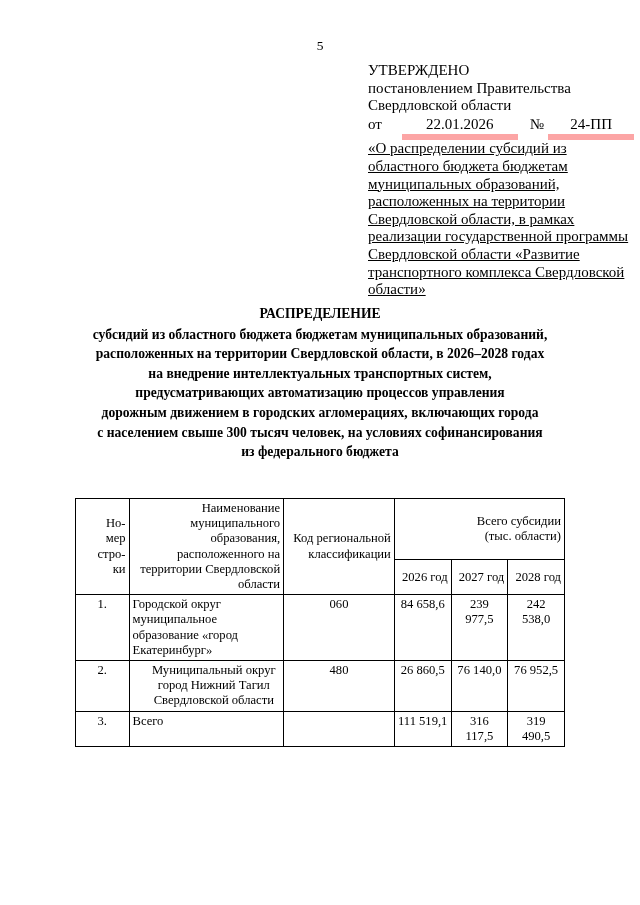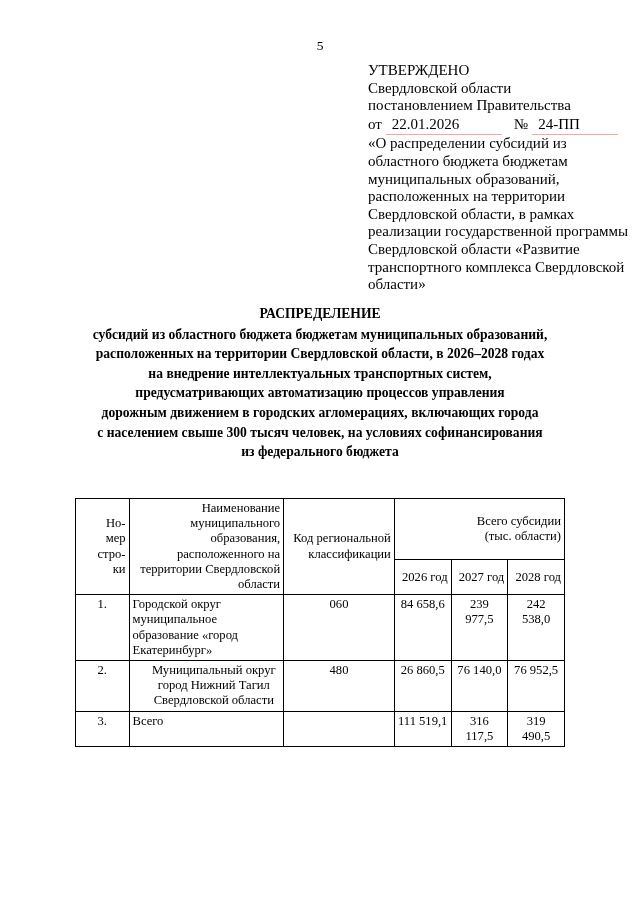--- a/index.html
+++ b/index.html
@@ -35,35 +35,37 @@
     left: 368px;
     width: 268px;
     font-size: 15px;
     line-height: 17.6px;
   }
   .approval-block .line {
     white-space: nowrap;
   }
   .approval-block .wrap {
     white-space: normal;
+    text-decoration: underline;
   }
   .decree-line {
     display: flex;
     align-items: baseline;
     white-space: nowrap;
     margin-top: 1px;
   }
   .decree-line .lbl {
-    margin-right: 4px;
+    margin-right: 20px;
     text-align: center;
   }
   .decree-line .val {
-    border-bottom: 1px solid #fca5a5;
+    border-bottom: 6px solid #fca5a5;
     padding: 0 6px 1px 6px;
     display: inline-block;
+    text-align: center;
   }
   .decree-line .val.date {
     min-width: 104px;
   }
   .decree-line .val.num {
     min-width: 74px;
   }
   .decree-line .num-lbl {
     margin: 0 4px 0 12px;
   }
@@ -116,22 +118,22 @@
 </style>
 </head>
 <body>
 
 <div class="page">
 
   <div class="page-number">5</div>
 
   <div class="approval-block">
     <div class="line">УТВЕРЖДЕНО</div>
+    <div class="line">постановлением Правительства</div>
     <div class="line">Свердловской области</div>
-    <div class="line">постановлением Правительства</div>
     <div class="decree-line">
       <span class="lbl">от</span>
       <span class="val date">22.01.2026</span>
       <span class="num-lbl">№</span>
       <span class="val num">24-ПП</span>
     </div>
     <div class="wrap">«О распределении субсидий из областного бюджета бюджетам муниципальных образований, расположенных на территории Свердловской области, в рамках реализации государственной программы Свердловской области «Развитие транспортного комплекса Свердловской области»</div>
   </div>
 
   <div class="title-block">

